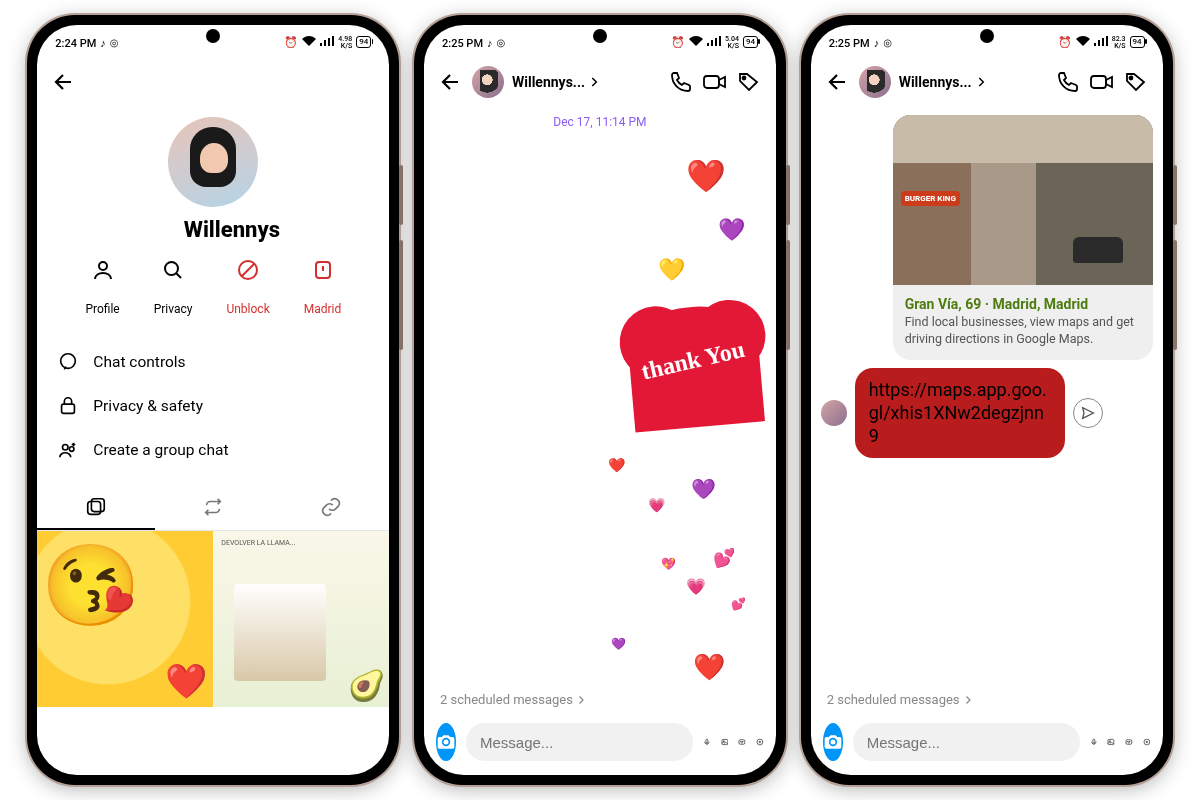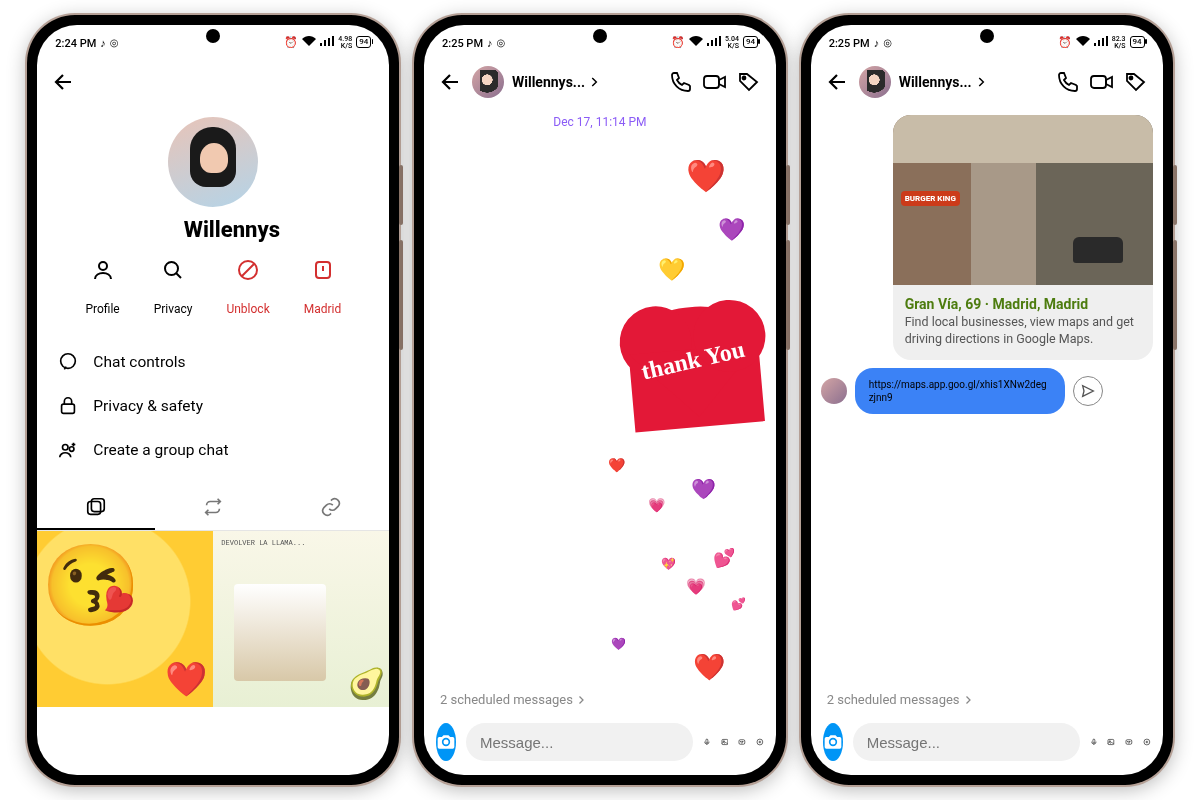--- a/index.html
+++ b/index.html
@@ -56,21 +56,21 @@
   .profile-name { font-size:22px; font-weight:800; margin-top:10px;margin-left:37px;}
   .action-row { display:flex; gap:34px; margin-top:16px; }
   .action-btn { display:flex; flex-direction:column; align-items:center; gap:20px; font-size:12px;}
   .action-btn.red { color:#d32f2f; }
   .list-sec { padding:10px 20px; }
   .list-item { display:flex; align-items:center; gap:14px; padding:11px 0; font-size:15.5px;}
   .tabrow { display:flex; border-bottom:1px solid #e5e5e5; margin-top:4px;}
   .tabrow > div { flex:1; display:flex; justify-content:center; padding:10px 0;}
   .tabrow > div.active { border-bottom:2px solid #000;}
   .media-grid { display:flex; }
-  .media-grid > div { width:50%; aspect-ratio:1;font-family:Liberation Mono, monospace; }
+  .media-grid > div { width:50%; aspect-ratio:1; }
   .emoji-tile{ background:radial-gradient(circle at 40% 40%, #ffe066 55%, #ffcc33 56%); position:relative;}
   .emoji-tile::before{content:"😘"; font-size:80px; position:absolute; left:4px; top:8px;}
   .emoji-tile::after{content:"❤️"; font-size:34px; position:absolute; right:6px; bottom:6px;}
   .vid-tile{ background:linear-gradient(180deg,#f9f7e8,#e8f0d4); position:relative; font-size:6px; padding:6px;}
   .vid-tile::before{content:""; position:absolute; left:12%; top:30%; width:52%; height:55%; background:linear-gradient(#fff,#d8c8a8); border-radius:4px;}
   .vid-tile::after{content:"🥑"; position:absolute; right:4px; bottom:4px; font-size:30px;}
 
   
   .chat-body { flex:1; position:relative; overflow:hidden;}
   .datestamp { text-align:center; font-size:12px; color:#8b5cf6; padding:8px 8px;}
@@ -95,21 +95,21 @@
   .link-card .img { height:170px; background:
     linear-gradient(180deg,#c8bca8 0 28%, transparent 28%),
     linear-gradient(90deg,#8a6f5a 0 30%, #a89988 30% 55%, #6b6558 55% 100%),
     linear-gradient(180deg, transparent 60%, #6b8a5a 60% 72%, #5a5248 72%);
     position:relative;}
   .link-card .img::before{content:"BURGER KING"; position:absolute; left:8px; top:76px; font-size:8px; font-weight:800; color:#fff; background:#cc3b1a; padding:3px 4px; border-radius:4px;}
   .link-card .img::after{content:""; position:absolute; right:30px; bottom:22px; width:50px; height:26px; background:#2a2a2a; border-radius:6px 6px 3px 3px;}
   .link-card .meta { padding:10px 12px 12px; font-size:12.5px; color:#555; line-height:1.35;}
   .link-card .meta b { color:#4d7c0f; font-size:14px;}
   .url-row{ display:flex; align-items:center; gap:8px;}
-  .url-bubble { background:#3b82f6; border-radius:18px; padding:10px 14px; font-size:10px; max-width:210px; word-break:break-all; line-height:1.3;}
+  .url-bubble { background:#b91c1c; border-radius:18px; padding:10px 14px; font-size:18px; max-width:210px; word-break:break-all; line-height:1.3;}
   .share-btn { width:30px; height:30px; border:1.5px solid #888; border-radius:50%; display:flex; align-items:center; justify-content:center;}
   .avatar-xs{ width:26px; height:26px; border-radius:50%; background:linear-gradient(135deg,#d4a5a5,#8b6f8f);}
   .map-card { background:#efefef; border-radius:18px; overflow:hidden; max-width:260px; margin-left:auto; height:170px;
     background:linear-gradient(180deg,#f4eed8 0 30%, #a8d4b4 30% 55%, #8ec8e0 55% 100%);
     position:relative;}
   .map-card::before{content:""; position:absolute; inset:0;
     background:
      radial-gradient(circle at 15% 30%, #e8d898 14%, transparent 15%),
      radial-gradient(circle at 38% 26%, #e8d898 18%, transparent 19%),
      radial-gradient(circle at 62% 30%, #e8d898 22%, transparent 23%),

